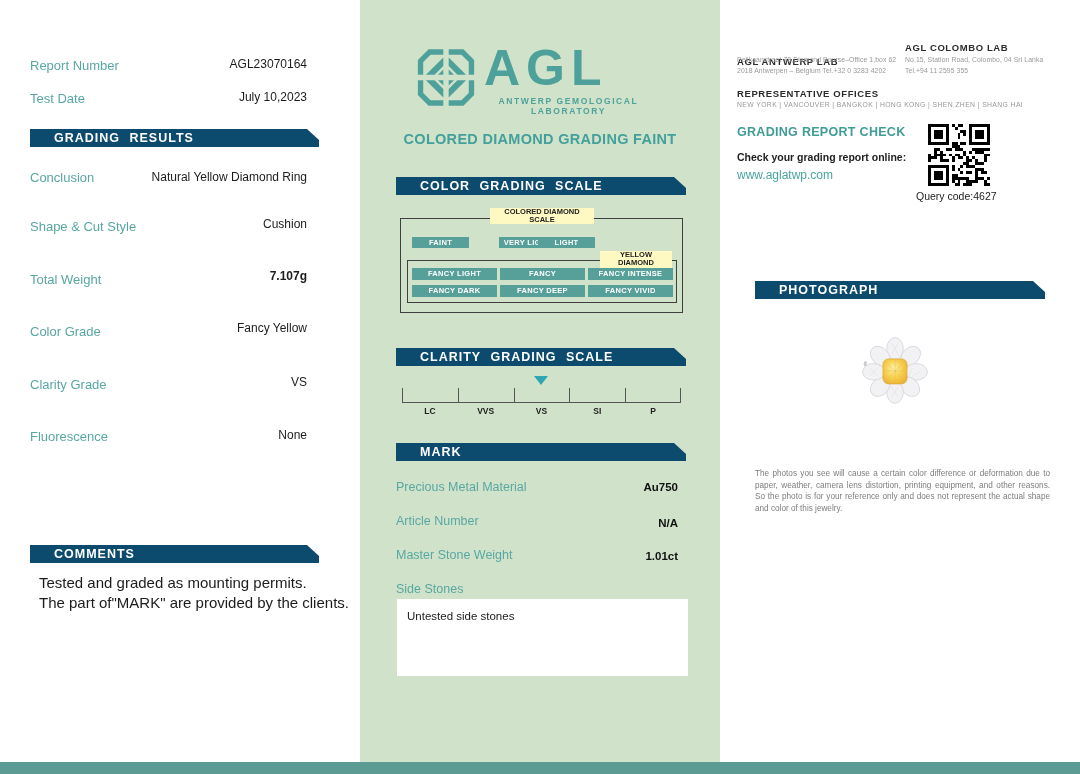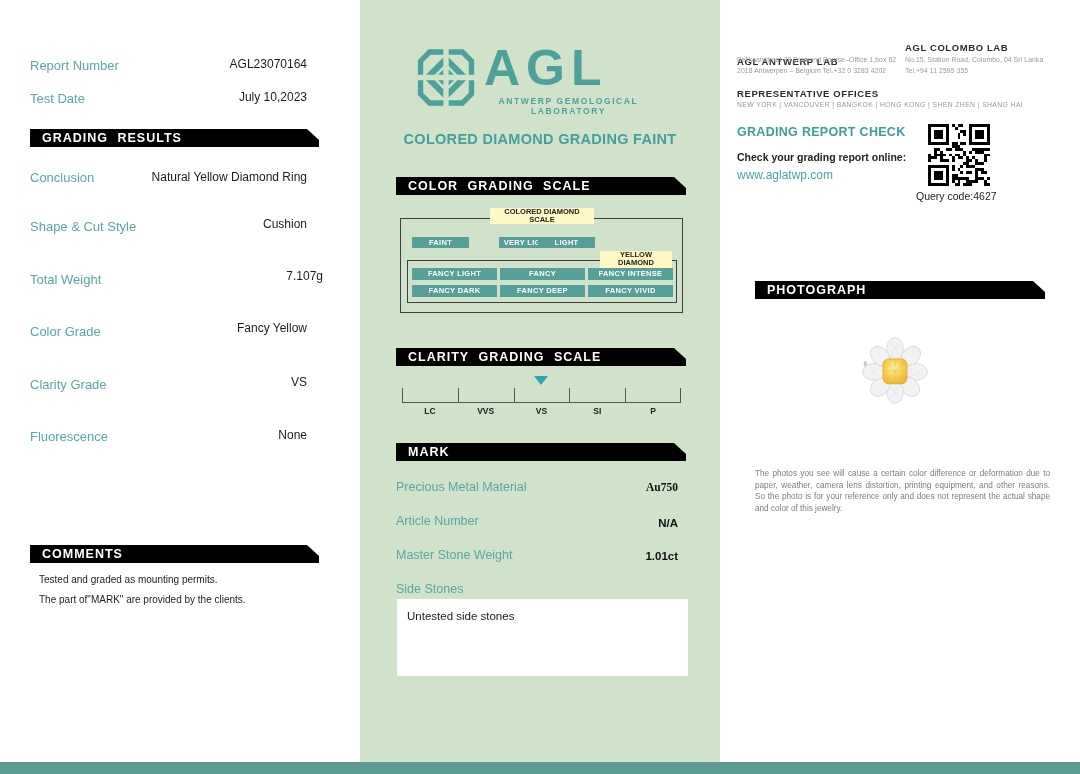--- a/index.html
+++ b/index.html
@@ -9,23 +9,23 @@
 
   .col { position:absolute; top:0; height:762px; }
   .col-left  { left:0;   width:360px; background:#ffffff; }
   .col-mid   { left:360px; width:360px; background:#d0e3ca; }
   .col-right { left:720px; width:360px; background:#ffffff; }
 
   .abs { position:absolute; }
 
   
   .banner {
-    position:absolute; height:18px; background:#000000; color:#ffffff;
+    position:absolute; height:18px; background:#0c4a6e; color:#ffffff;
     font-size:12.5px; font-weight:bold; letter-spacing:1px; word-spacing:5px;
-    line-height:18px; padding-left:12px;
+    line-height:18px; padding-left:24px;
     clip-path: polygon(0 0, calc(100% - 12px) 0, 100% 11px, 100% 100%, 0 100%);
   }
 
   .lbl { color:#58a7a2; font-size:13px; }
   .val { color:#1c1c1c; font-size:12px; text-align:right; }
 
   
   .logo-sub { color:#4ea19a; font-size:8.5px; font-weight:bold; letter-spacing:1.6px; }
   .report-title { color:#43a09c; font-size:14.5px; font-weight:bold; letter-spacing:0.3px; text-align:center; }
 
@@ -49,21 +49,21 @@
   .lab-line { color:#97989a; font-size:6.8px; letter-spacing:0.1px; }
   .offices-cities { color:#97989a; font-size:6.8px; letter-spacing:0.4px; }
   .check-title { color:#3f9d96; font-size:12.5px; font-weight:bold; letter-spacing:0.3px; }
   .check-sub { color:#222; font-size:10.5px; font-weight:bold; }
   .check-url { color:#47a5a0; font-size:12px; }
   .query-code { color:#1c1c1c; font-size:10.5px; }
   .disclaimer { color:#7d7d7d; font-size:8.2px; line-height:11.5px; }
 
   .footer-bar { position:absolute; left:0; top:762px; width:1080px; height:12px; background:#5b9b94; }
 
-  .comment-line { color:#1c1c1c; font-size:10px; }
+  .comment-line { color:#1c1c1c; font-size:15px; }
 </style>
 </head>
 <body>
 
 <div class="page">
 
   <div class="col col-left">
 
     <div class="abs lbl" style="left:30px; top:58px;">Report Number</div>
     <div class="abs val" style="left:30px; top:57px; width:277px;">AGL23070164</div>
@@ -73,21 +73,21 @@
 
     <div class="banner" style="left:30px; top:129px; width:289px;">GRADING RESULTS</div>
 
     <div class="abs lbl" style="left:30px; top:170px;">Conclusion</div>
     <div class="abs val" style="left:30px; top:170px; width:277px;">Natural Yellow Diamond Ring</div>
 
     <div class="abs lbl" style="left:30px; top:219px;">Shape &amp; Cut Style</div>
     <div class="abs val" style="left:30px; top:217px; width:277px;">Cushion</div>
 
     <div class="abs lbl" style="left:30px; top:272px;">Total Weight</div>
-    <div class="abs val" style="left:46px; top:269px; width:277px;">7.107g</div>
+    <div class="abs val" style="left:30px; top:269px; width:277px;font-weight:bold;">7.107g</div>
 
     <div class="abs lbl" style="left:30px; top:324px;">Color Grade</div>
     <div class="abs val" style="left:30px; top:321px; width:277px;">Fancy Yellow</div>
 
     <div class="abs lbl" style="left:30px; top:377px;">Clarity Grade</div>
     <div class="abs val" style="left:30px; top:375px; width:277px;">VS</div>
 
     <div class="abs lbl" style="left:30px; top:429px;">Fluorescence</div>
     <div class="abs val" style="left:30px; top:428px; width:277px;">None</div>
 
@@ -159,21 +159,21 @@
       <span>LC</span>
       <span>VVS</span>
       <span>VS</span>
       <span>SI</span>
       <span>P</span>
     </div>
 
     <div class="banner" style="left:36px; top:443px; width:290px;">MARK</div>
 
     <div class="abs mark-lbl" style="left:36px; top:480px;">Precious Metal Material</div>
-    <div class="abs mark-val" style="left:36px; top:481px; width:282px;font-family:Liberation Serif, serif;">Au750</div>
+    <div class="abs mark-val" style="left:36px; top:481px; width:282px;">Au750</div>
 
     <div class="abs mark-lbl" style="left:36px; top:514px;">Article Number</div>
     <div class="abs mark-val" style="left:36px; top:517px; width:282px;">N/A</div>
 
     <div class="abs mark-lbl" style="left:36px; top:548px;">Master Stone Weight</div>
     <div class="abs mark-val" style="left:36px; top:550px; width:282px;">1.01ct</div>
 
     <div class="abs mark-lbl" style="left:36px; top:582px;">Side Stones</div>
     <div class="side-box" style="left:37px; top:599px; width:291px; height:77px;"></div>
     <div class="side-box-text" style="left:47px; top:610px;">Untested side stones</div>

